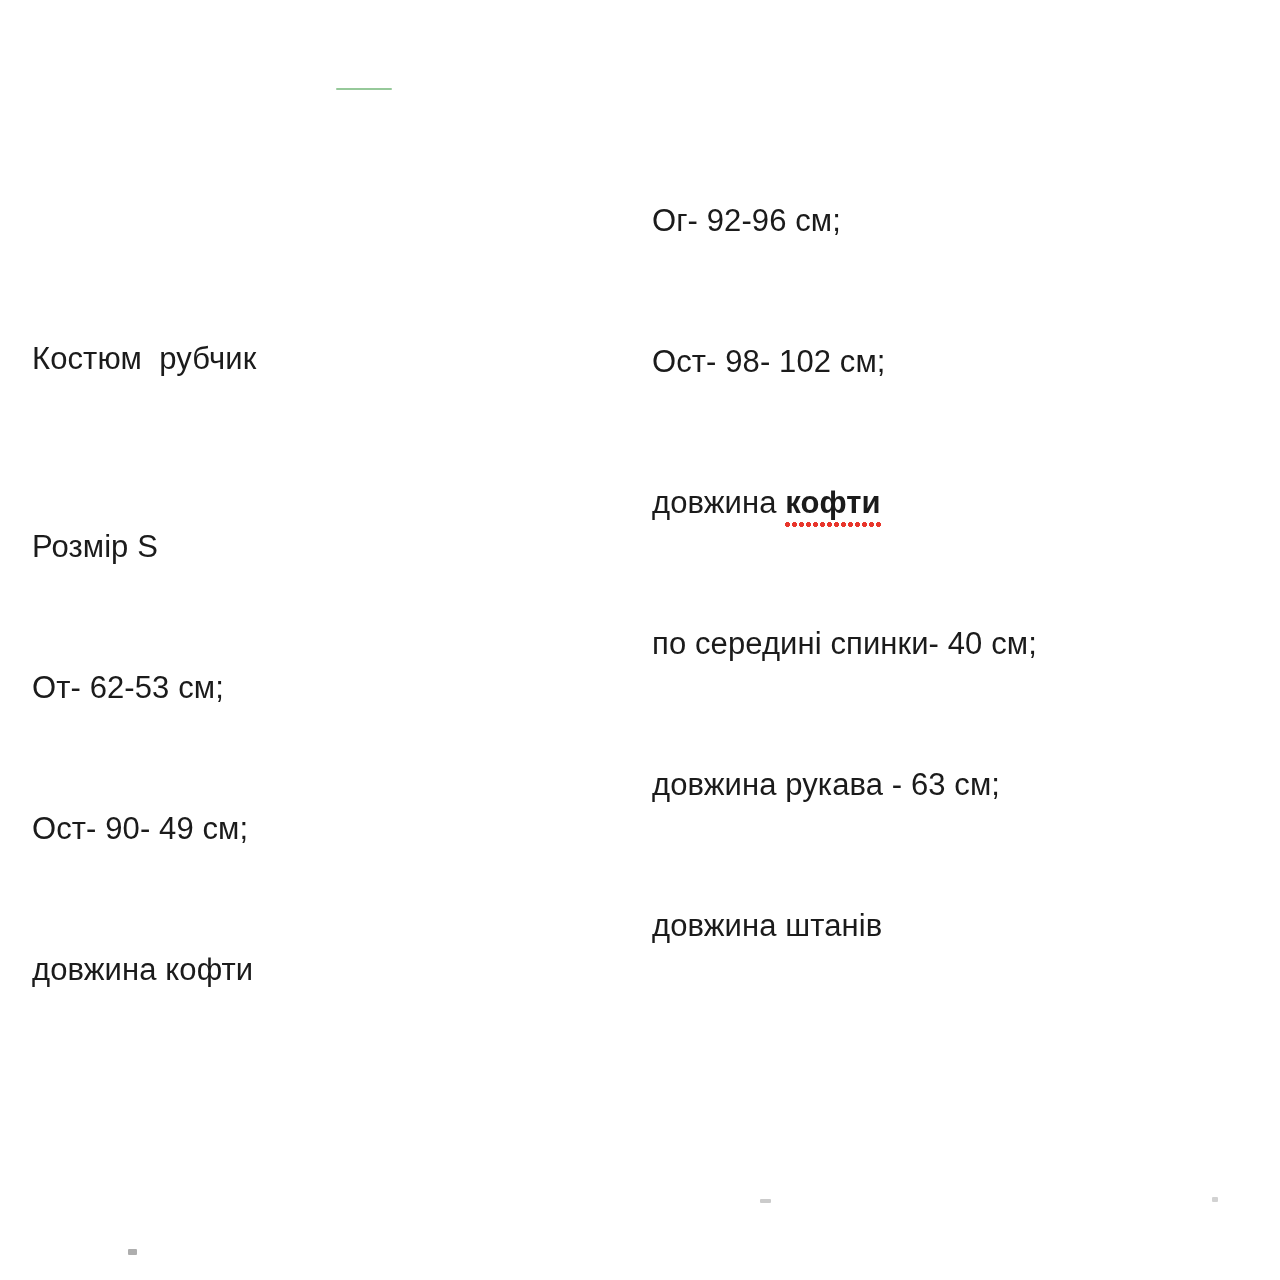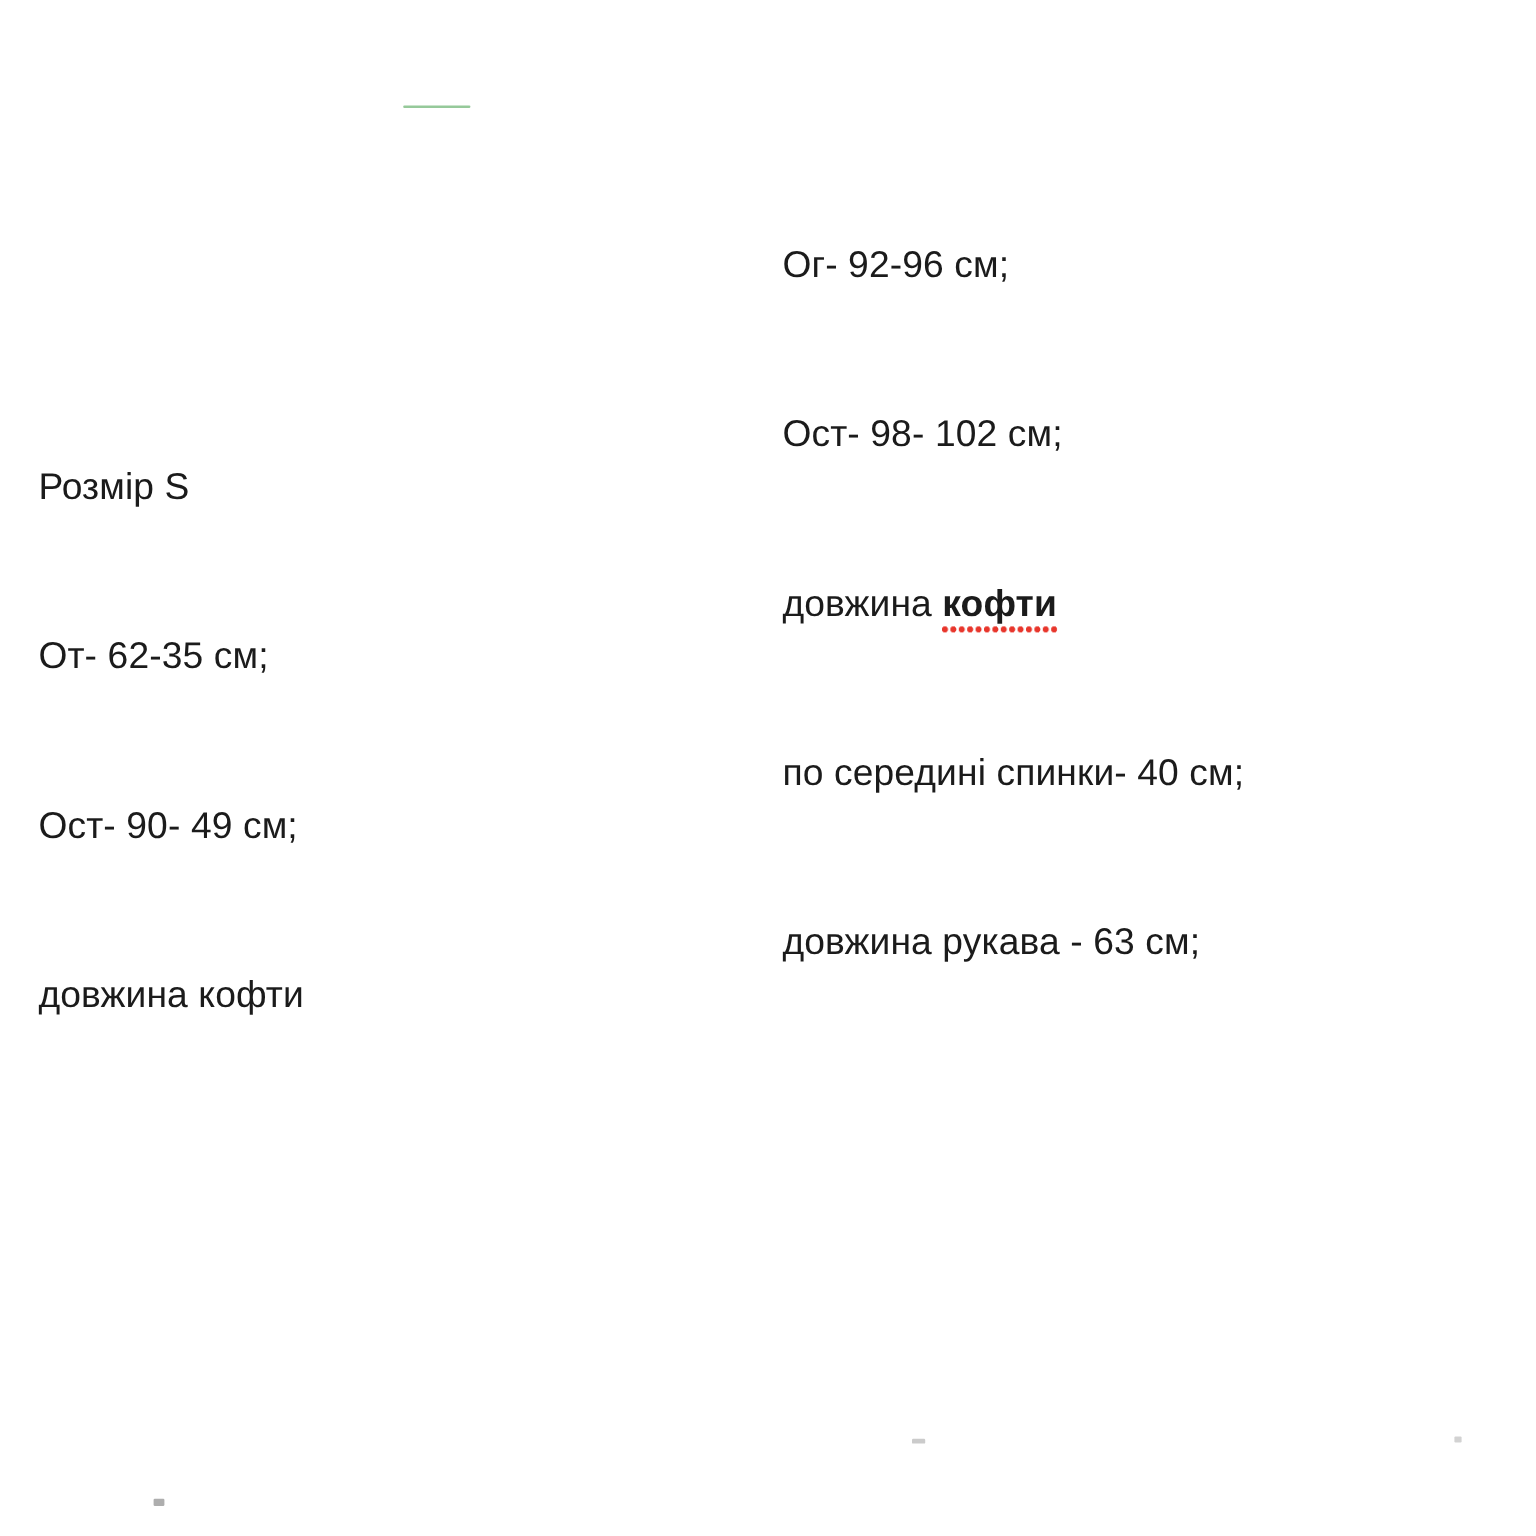--- a/index.html
+++ b/index.html
@@ -85,23 +85,24 @@
 
 <div class="page">
 
   <div class="green-rule"></div>
   <div class="artifact a1"></div>
   <div class="artifact a2"></div>
   <div class="artifact a3"></div>
 
   <div class="col col-left">
 
+    <span class="line">Костюм  рубчик</span>
 
     <span class="line">Розмір S</span>
-    <span class="line">От- 62-35 см;</span>
+    <span class="line">От- 62-53 см;</span>
     <span class="line">Ост- 90- 49 см;</span>
     <span class="line">довжина кофти</span>
     
     
     
     
 
     
 
     
@@ -117,20 +118,21 @@
 
   </div>
 
   <div class="col col-right">
 
     <span class="line">Ог- 92-96 см;</span>
     <span class="line">Ост- 98- 102 см;</span>
     <span class="line"><span>довжина </span><span class="misspell">кофти</span></span>
     <span class="line">по середині спинки- 40 см;</span>
     <span class="line">довжина рукава - 63 см;</span>
+    <span class="line">довжина штанів</span>
     
     
 
     
 
     
     
     
     
     

